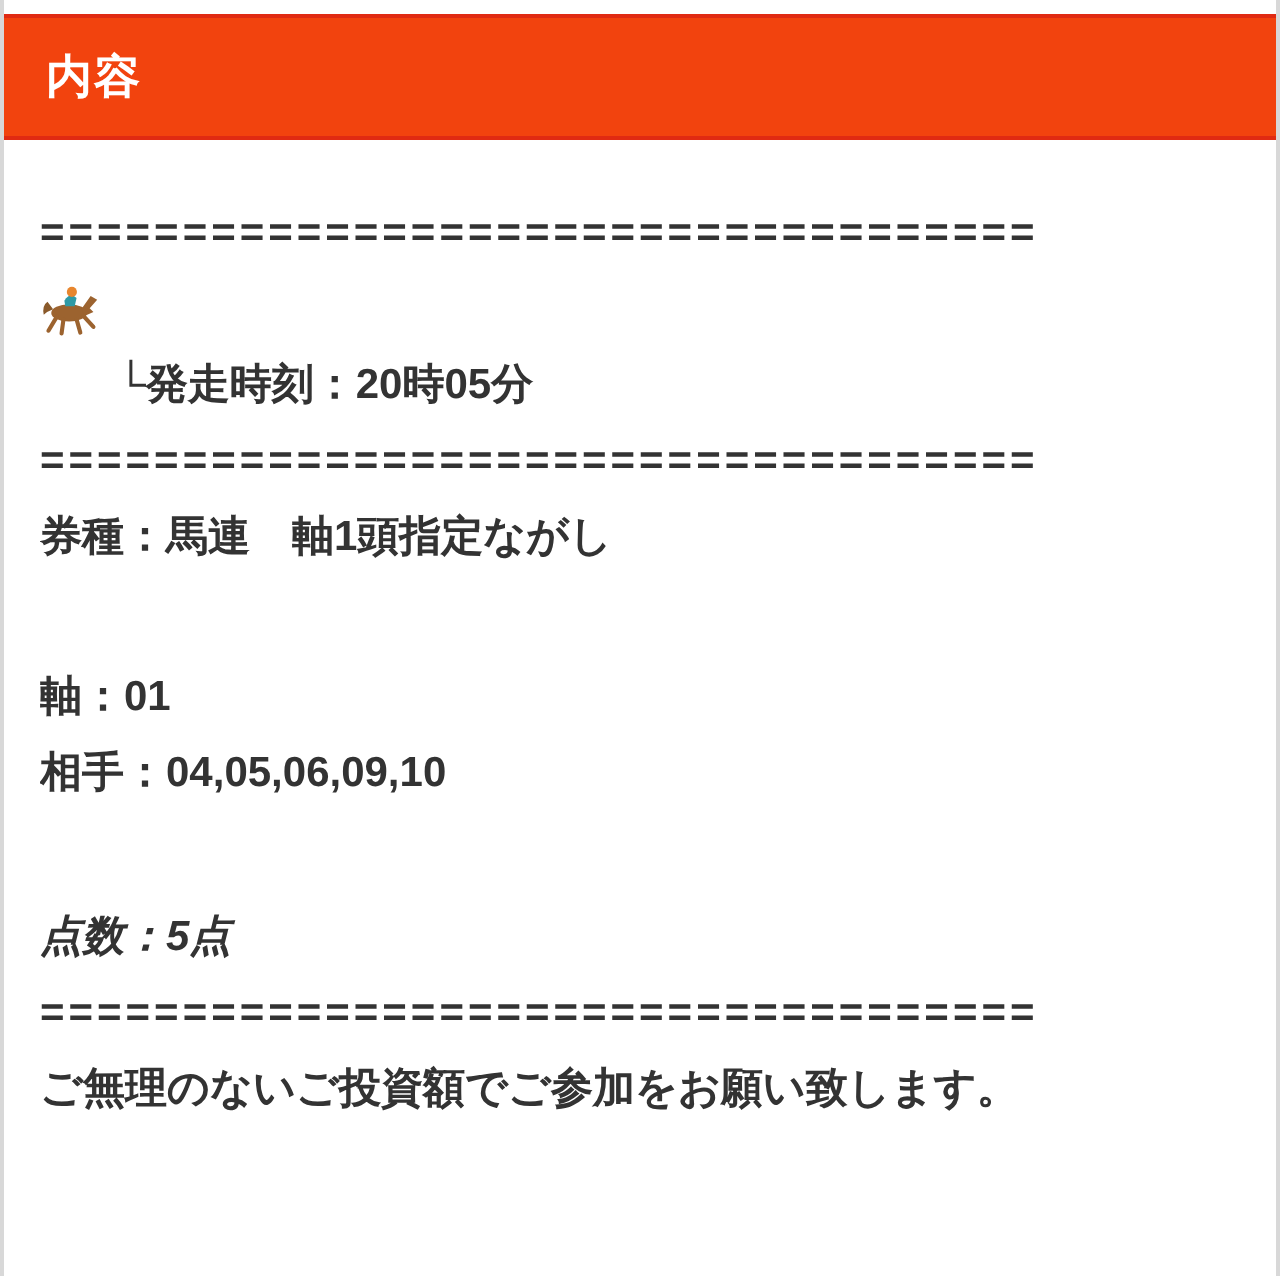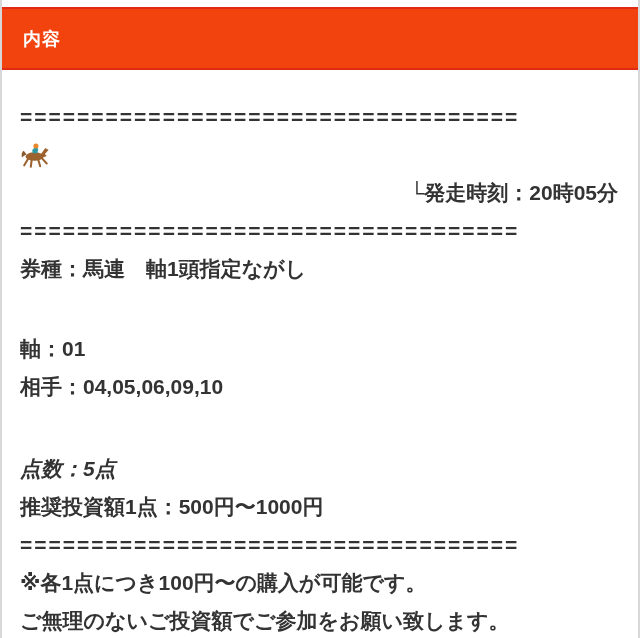--- a/index.html
+++ b/index.html
@@ -22,41 +22,41 @@
     height: 63px;
     background: var(--header-bg, #f2430e);
     border-top: 2px solid var(--header-border, #e02a12);
     border-bottom: 2px solid var(--header-border, #e02a12);
     display: flex;
     align-items: center;
     padding-left: 21px;
   }
   .header .title {
     color: var(--header-text, #ffffff);
-    font-size: 18px;
+    font-size: 23px;
     font-weight: 700;
     letter-spacing: 1px;
   }
   .content {
     padding: 28px 20px 0 18px;
     color: var(--body-text, #333333);
     font-size: 21px;
     font-weight: 700;
   }
   .line {
     height: 38px;
     line-height: 38px;
     white-space: nowrap;
     overflow: hidden;
   }
   .sep {
     letter-spacing: 2px;
     font-weight: 700;
   }
-  .indent { padding-left: 38px; text-align: right; }
+  .indent { padding-left: 38px; }
   .gap30 { margin-top: 42px; }
   .gap44 { margin-top: 44px; font-style: italic; }
   .race-line { display: flex; align-items: center; }
   .emoji {
     display: inline-flex;
     width: 33px;
     height: 30px;
     align-items: center;
     justify-content: flex-start;
     flex: 0 0 33px;
@@ -92,21 +92,19 @@
     <div class="line indent">└発走時刻：20時05分</div>
 
     <div class="line sep">===================================</div>
 
     <div class="line">券種：馬連　軸1頭指定ながし</div>
 
     <div class="line gap30">軸：01</div>
     <div class="line">相手：04,05,06,09,10</div>
 
     <div class="line gap44">点数：5点</div>
-    <div class="line">推奨投資額1点：500円〜1000円</div>
 
     <div class="line sep">===================================</div>
 
-    <div class="line">※各1点につき100円〜の購入が可能です。</div>
     <div class="line">ご無理のないご投資額でご参加をお願い致します。</div>
 
   </div>
 </div>
 
 </body></html>

